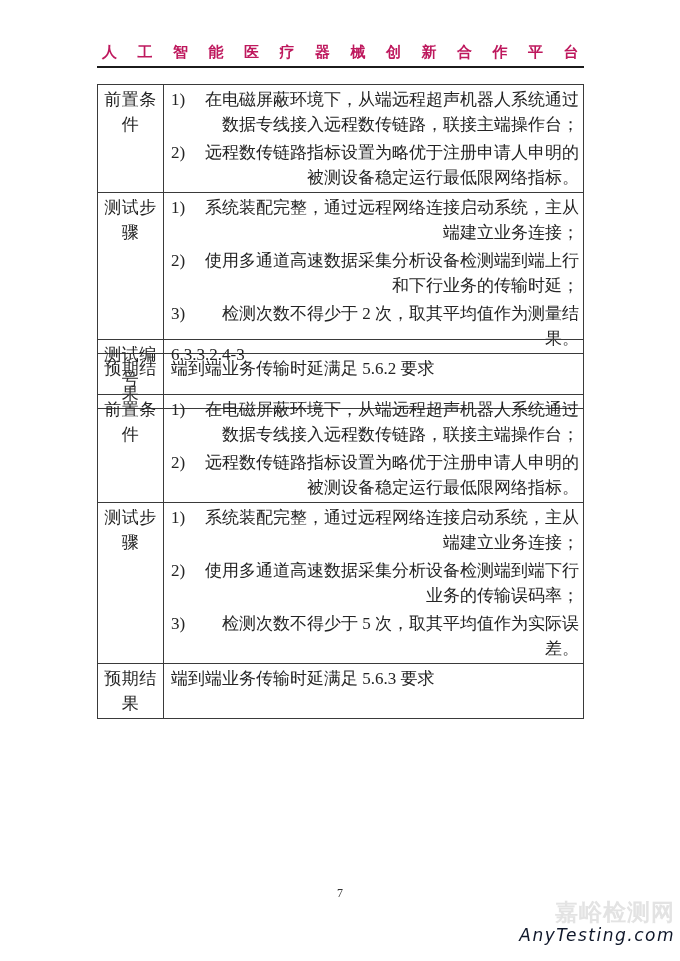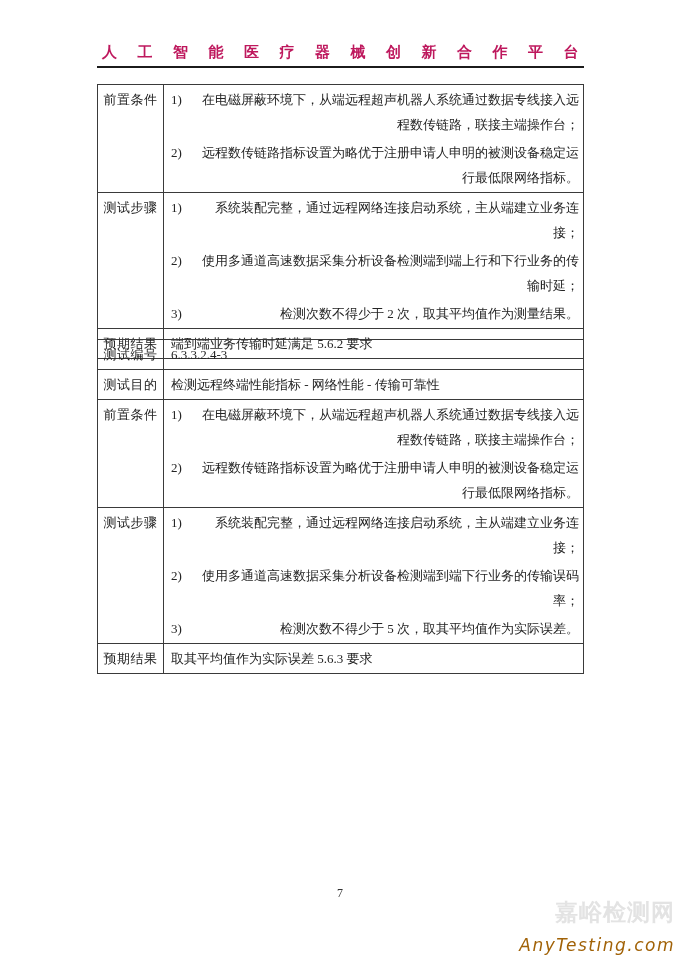--- a/index.html
+++ b/index.html
@@ -33,21 +33,21 @@
     height: 2px;
     background: #1b1b1b;
   }
   
   .tbl-wrap-1 { position: absolute; left: 97px; top: 84px; }
   .tbl-wrap-2 { position: absolute; left: 97px; top: 339px; }
   table.test-table {
     border-collapse: collapse;
     table-layout: fixed;
     width: 487px;
-    font-size: 13px;
+    font-size: 17px;
     line-height: 25px;
     color: #242424;
   }
   table.test-table td {
     border: 1px solid #3a3a3a;
     vertical-align: top;
   }
   td.row-label {
     width: 66px;
     text-align: center;
@@ -81,25 +81,25 @@
     user-select: none;
   }
   .watermark-cn {
     font-size: 23px;
     font-weight: bold;
     letter-spacing: 1px;
     color: #e3e3e3;
     font-family: "Liberation Sans", "DejaVu Sans", sans-serif;
   }
   .watermark-en {
-    margin-top: 13px;
+    margin-top: 3px;
     font-size: 17px;
     font-style: italic;
     letter-spacing: 1.5px;
-    color: #a16207;
+    color: #0f172a;
     font-family: "DejaVu Sans", "Liberation Sans", sans-serif;
   }
 </style>
 </head>
 <body>
 
 <div class="page">
 
   <div class="header-title">人工智能医疗器械创新合作平台</div>
   <div class="header-rule"></div>
@@ -150,26 +150,20 @@
   <div class="tbl-wrap-2">
     <table class="test-table">
       <tbody>
           <tr>
         <td class="row-label">测试编号</td>
         <td class="row-content">
           <div class="plain-txt">6.3.3.2.4-3</div>
         </td>
       </tr>
       <tr>
-        <td class="row-label">测试目的</td>
-        <td class="row-content">
-          <div class="plain-txt">检测远程终端性能指标 - 网络性能 - 传输可靠性</div>
-        </td>
-      </tr>
-      <tr>
         <td class="row-label">前置条件</td>
         <td class="row-content">
           <div class="item">
             <span class="item-num">1)</span>
             <span class="item-txt">在电磁屏蔽环境下，从端远程超声机器人系统通过数据专线接入远程数传链路，联接主端操作台；</span>
           </div>
           <div class="item">
             <span class="item-num">2)</span>
             <span class="item-txt">远程数传链路指标设置为略优于注册申请人申明的被测设备稳定运行最低限网络指标。</span>
           </div>
@@ -188,21 +182,21 @@
           </div>
           <div class="item">
             <span class="item-num">3)</span>
             <span class="item-txt">检测次数不得少于 5 次，取其平均值作为实际误差。</span>
           </div>
         </td>
       </tr>
       <tr>
         <td class="row-label">预期结果</td>
         <td class="row-content">
-          <div class="plain-txt">取其平均值作为实际误差 5.6.3 要求</div>
+          <div class="plain-txt">端到端业务传输时延满足 5.6.3 要求</div>
         </td>
       </tr>
     </tbody>
       </table>
   </div>
 
   <div class="page-number">7</div>
 
   <div class="watermark">
     <div class="watermark-cn">嘉峪检测网</div>

